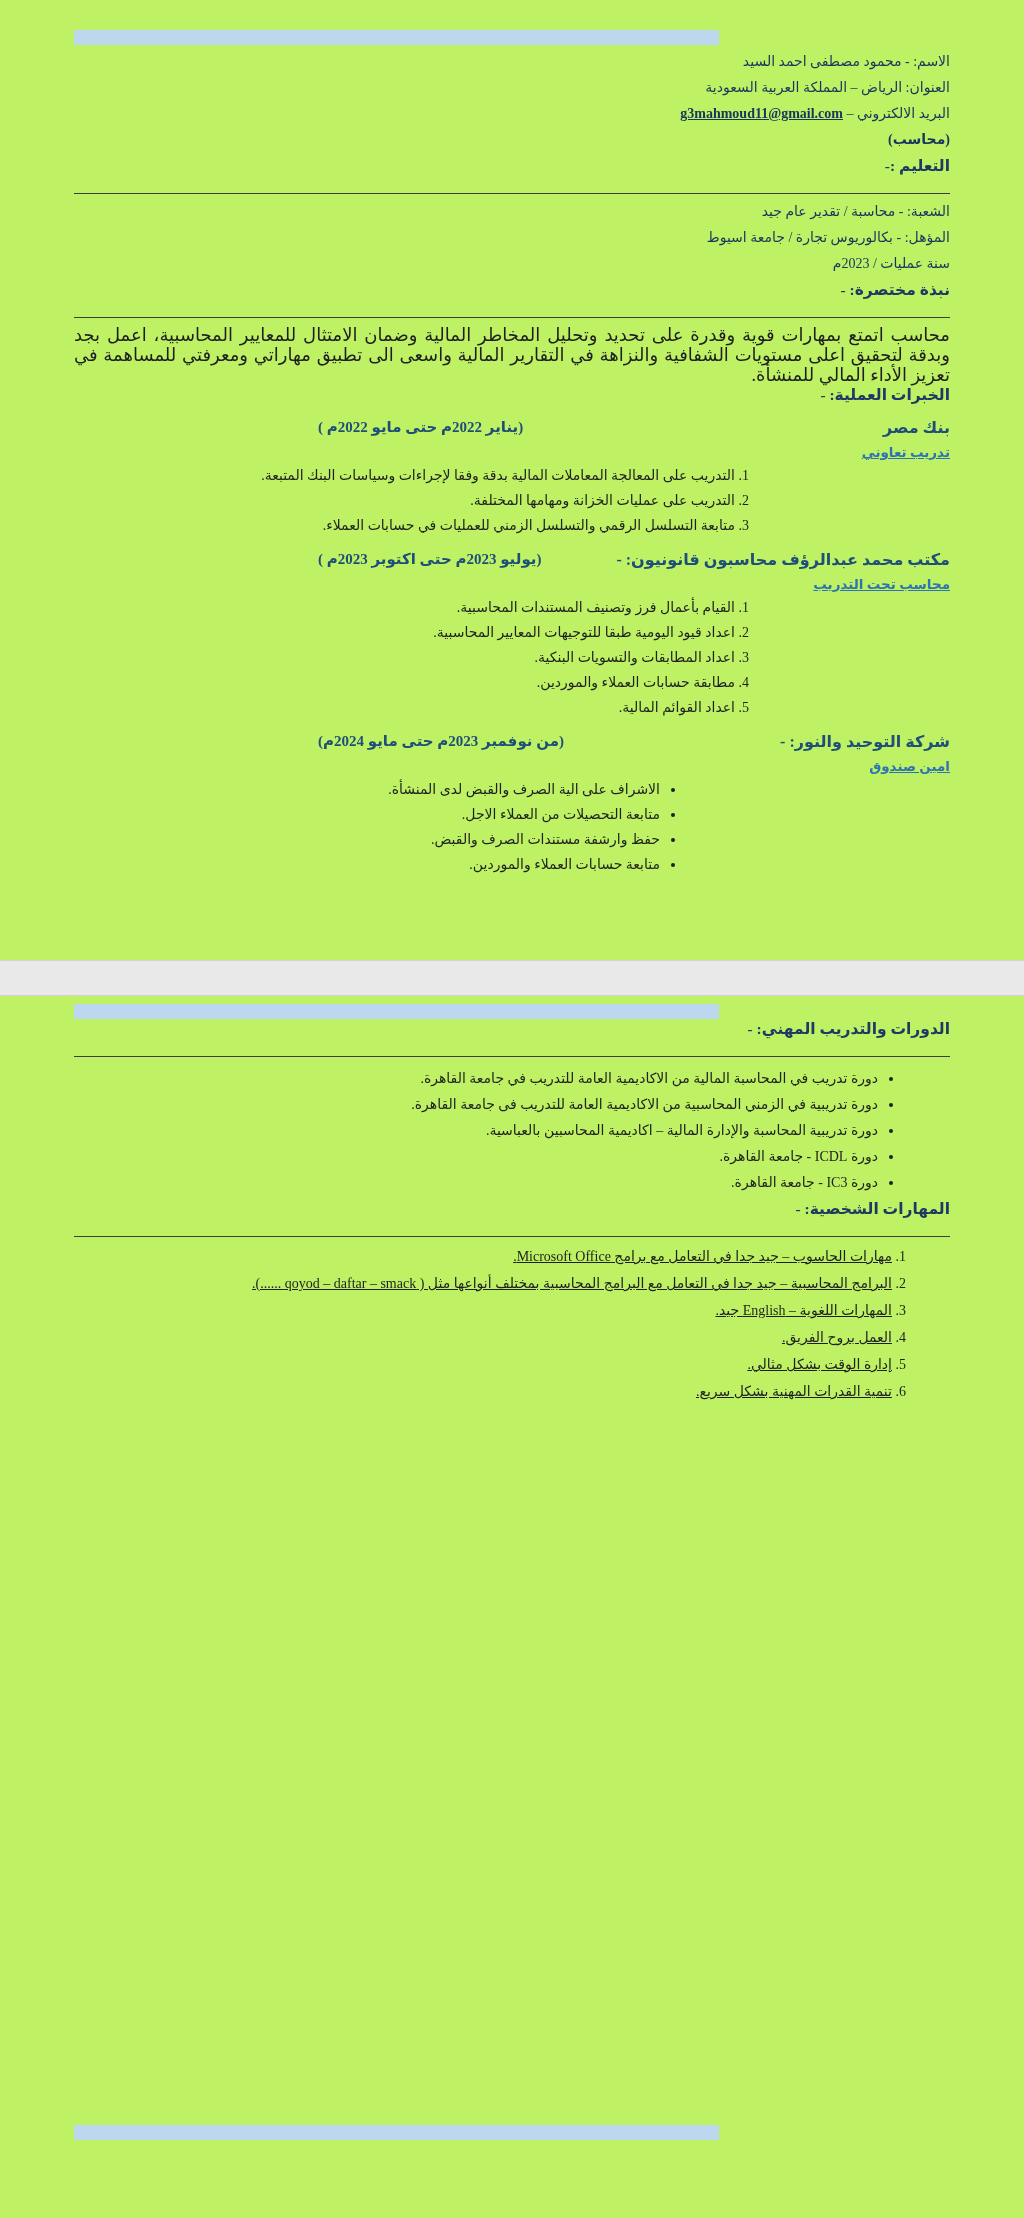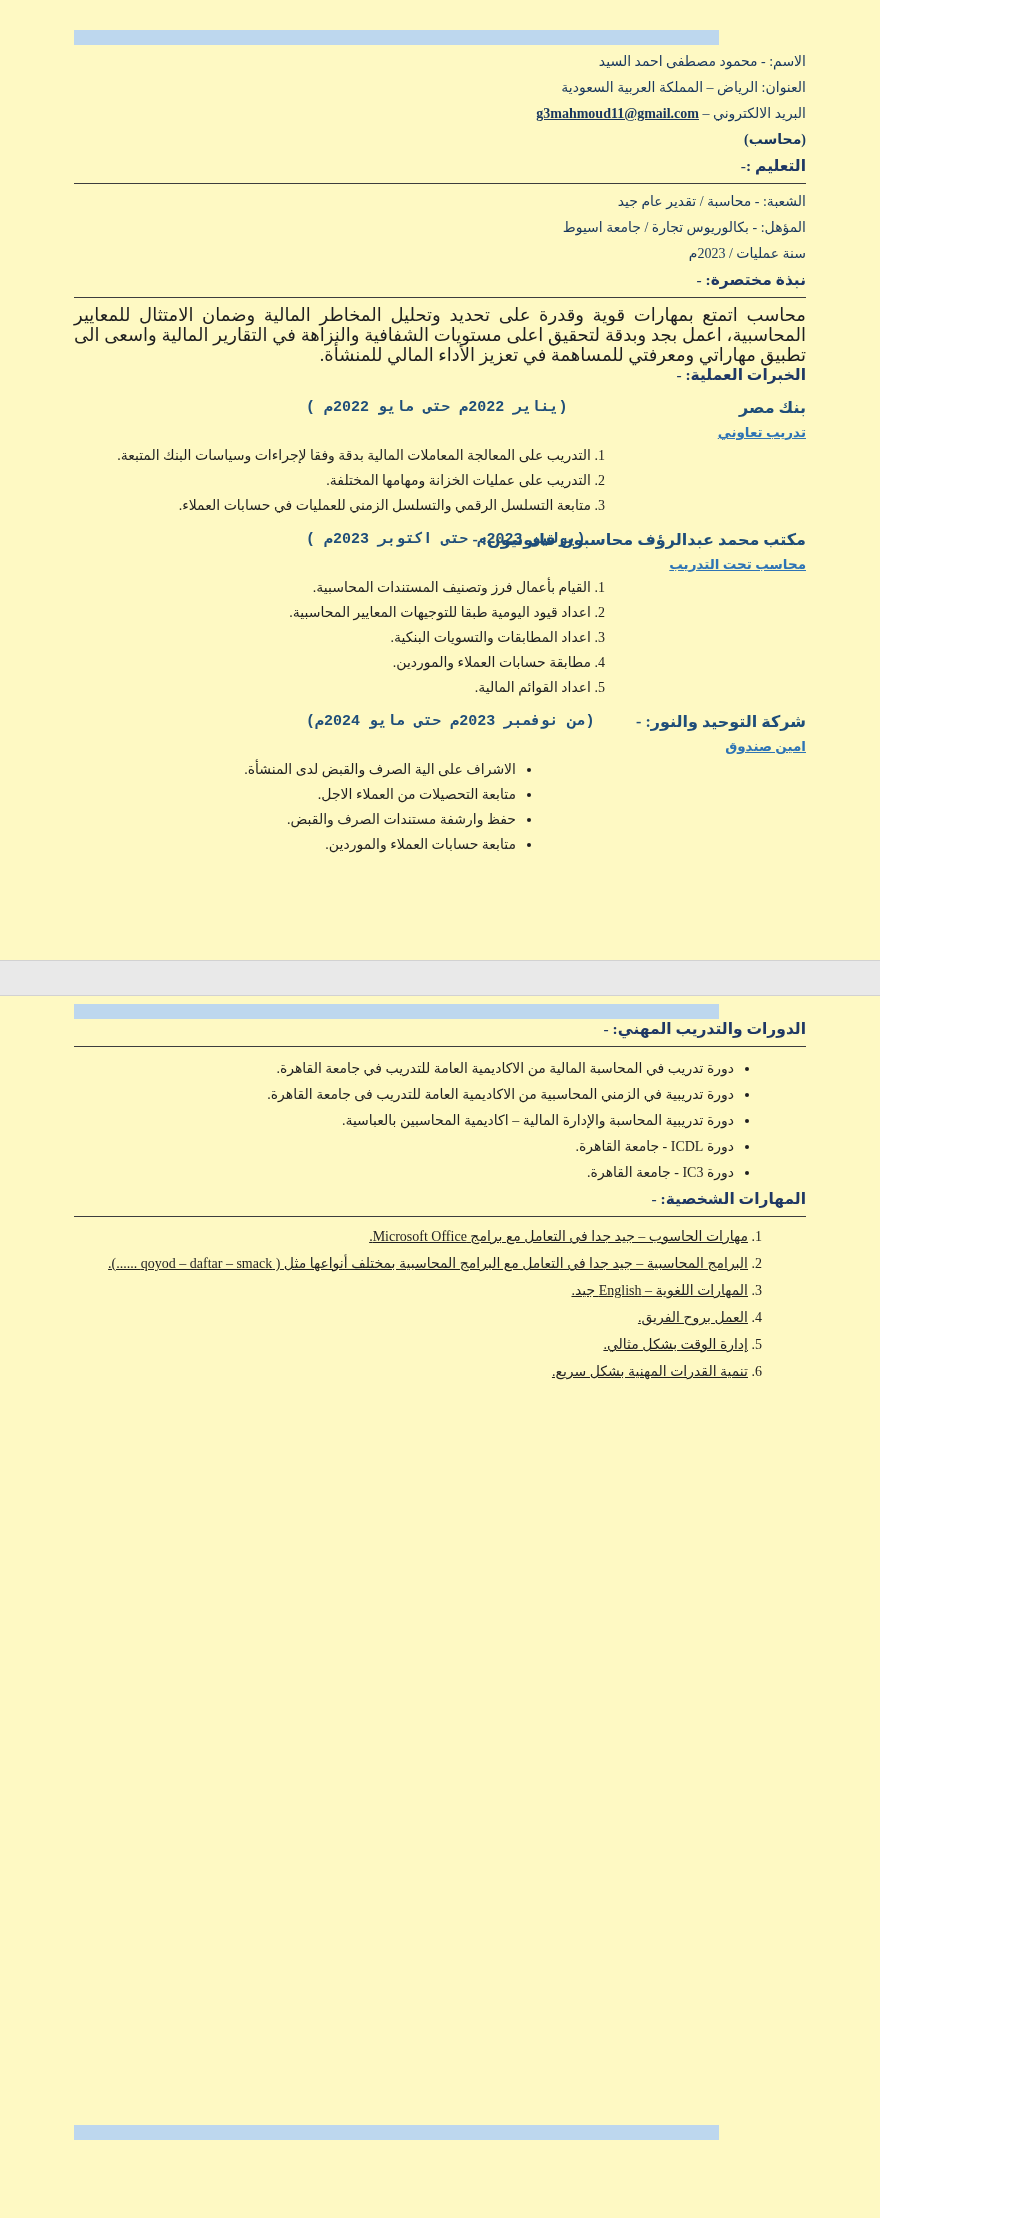--- a/index.html
+++ b/index.html
@@ -1,49 +1,49 @@
 <!DOCTYPE html>
 <html lang="ar"><head>
 <meta charset="utf-8">
 <style>
   html, body { margin:0; padding:0; background:#ffffff; }
   body { width:1024px; font-family:"Liberation Serif","DejaVu Sans",serif; }
 
-  .canvas { position:relative; width:880px; height:2218px; background:#fef9c3; overflow:hidden; }
+  .canvas { position:relative; width:1024px; height:2218px; background:#bef264; overflow:hidden; }
 
   .page { direction:rtl; padding-left:74px; padding-right:74px; }
   .page1 { height:930px; padding-top:30px; }
   .page2 { position:relative; height:1254px; padding-top:8px; }
 
   .page-gap { height:34px; background:#e9e9e9; border-top:1px solid #d2d2d2; border-bottom:1px solid #d2d2d2; }
 
   .hl-bar { width:645px; height:15px; background:#bdd7ee; margin-left:0; margin-right:auto; }
   .bottom-bar { position:absolute; top:1129px; left:74px; margin:0; }
 
   .contact { margin-top:7px; }
   .contact p { margin:0 0 7px; font-size:14px; line-height:19px; color:#17365d; }
   .email { color:#17365d; text-decoration:underline; cursor:pointer;font-weight:bold; }
   .job-title-line { font-weight:bold; font-size:15px; color:#17365d; }
 
   h2.sec-title { font-size:15.5px; font-weight:bold; color:#1f3864; margin:0; line-height:20px; }
-  .lined { border-bottom:1px solid #3d3d3d; padding-bottom:7px; }
+  .lined { border-bottom:1px solid #3d3d3d; padding-bottom:17px; }
   .mt-edu { margin-top:8px; }
   .mt-sum { margin-top:4px; }
   .mt-exp { margin-top:7px; }
   .mt-courses { margin-top:48px; }
   .mt-skills { margin-top:40px; }
 
   .edu-block { margin-top:8px; }
   .edu-block p { margin:0 0 7px; font-size:14px; line-height:19px; color:#17365d; }
 
   .summary-p { margin:7px 0 0; font-size:18px; line-height:20px; color:#1f1f1f; text-align:justify; }
 
   .job-head { position:relative; margin-top:12px; line-height:21px; }
   .job-company { font-size:16px; font-weight:bold; color:#1f4e79; }
-  .job-period { position:absolute; left:232px; top:0; font-size:15px; font-weight:bold; color:#1f4e79; white-space:nowrap;font-family:Liberation Mono, monospace; }
+  .job-period { position:absolute; left:244px; top:0; font-size:15px; font-weight:bold; color:#1f4e79; white-space:nowrap; }
   .job-role { margin:6px 0 0; font-size:13.5px; font-weight:bold; color:#2e74b5; text-decoration:underline; line-height:18px; }
 
   ol, ul { margin:0; }
   .duties-ol { margin:4px 0 14px; padding-right:215px; list-style:decimal;text-align:right; }
   .duties-ul { margin:4px 0 14px; padding-right:290px; list-style:disc; }
   .duties-ol li, .duties-ul li { font-size:14px; line-height:19px; margin-bottom:6px; color:#1f1f1f; }
 
   .courses-ul { margin:12px 0 0; padding-right:72px; list-style:disc; }
   .courses-ul li { font-size:14px; line-height:19px; margin-bottom:7px; color:#1f1f1f; }
 

